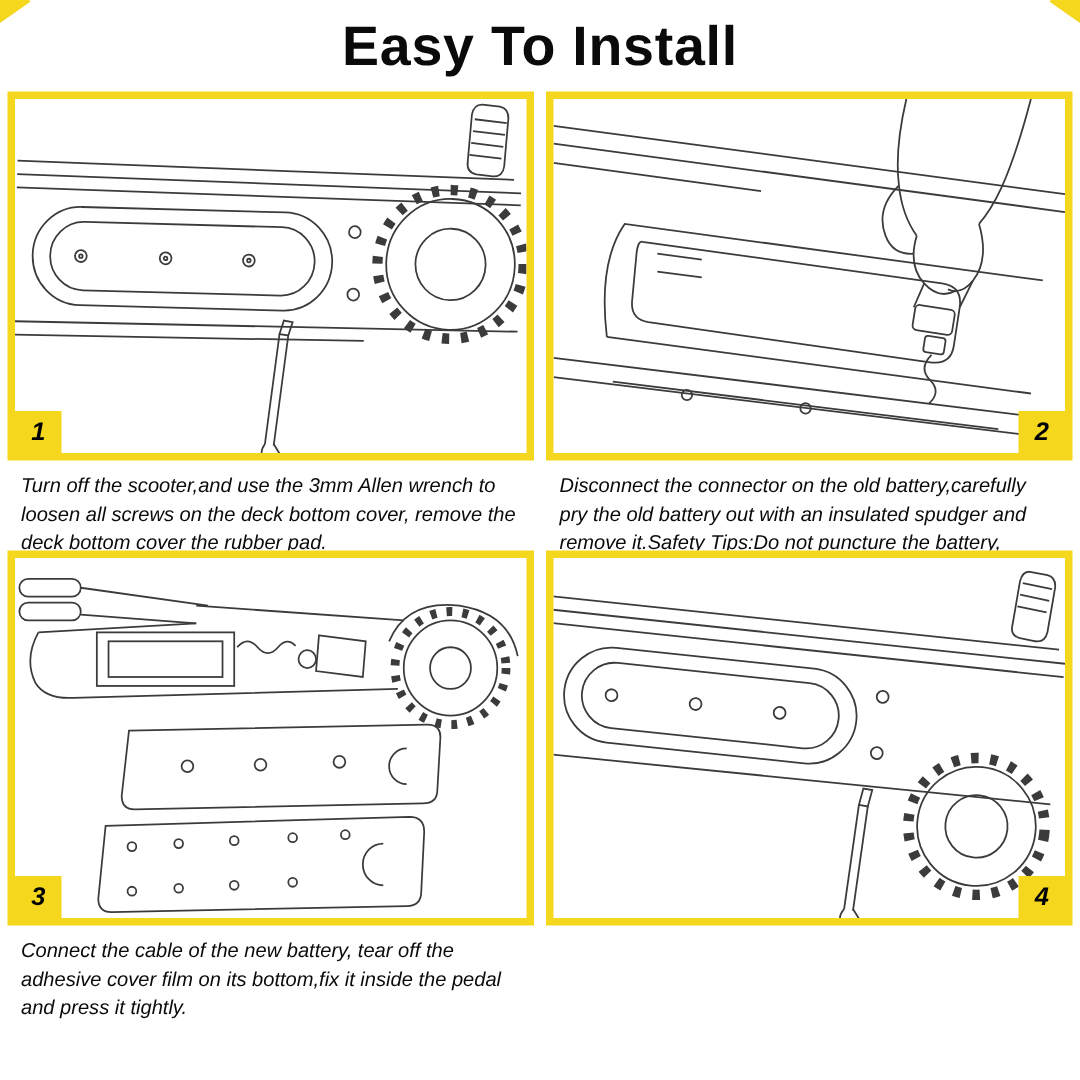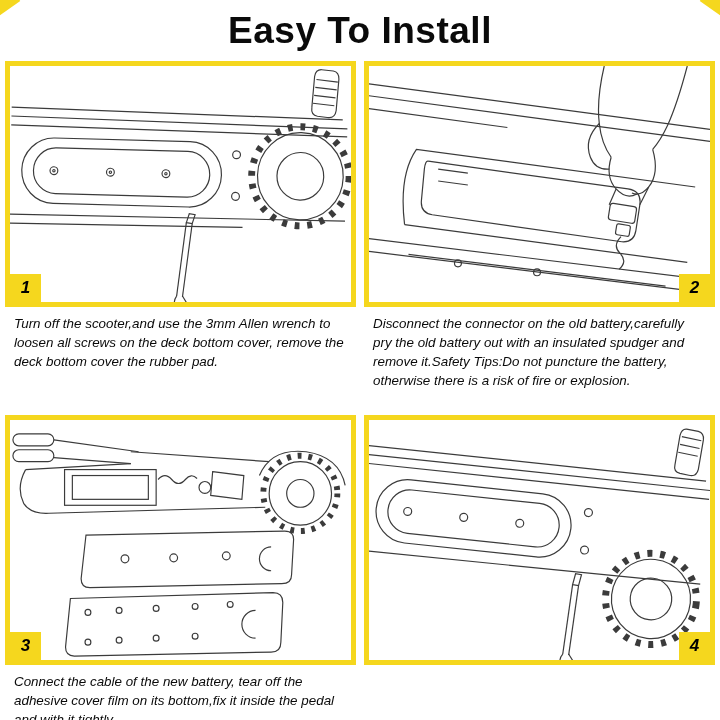--- a/index.html
+++ b/index.html
@@ -34,21 +34,21 @@
   .badge {
     position:absolute; bottom:0; width:31px; height:28px;
     background:var(--yellow); color:#000;
     font-weight:700; font-style:italic; font-size:17px;
     display:flex; align-items:center; justify-content:center;
   }
   .badge-left { left:0; }
   .badge-right { right:0; }
   .caption {
     font-size:13.4px; font-style:italic; font-weight:500;
-    line-height:1.42; padding:7px 9px 4px; height:108px;
+    line-height:1.42; padding:7px 9px 4px; height:60px;
   }
   .row2 .caption { height:68px; }
   .cap-left { text-align:left; }
   .cap-center { text-align:left; }
 </style>
 </head>
 <body>
 
 <div class="corner-sliver sliver-left"></div>
 <div class="corner-sliver sliver-right"></div>
@@ -161,21 +161,21 @@
               <circle cx="226" cy="186" r="3"></circle>
             <circle cx="80" cy="224" r="3"></circle>
               <circle cx="112" cy="222" r="3"></circle>
               <circle cx="150" cy="220" r="3"></circle>
               <circle cx="190" cy="218" r="3"></circle>
             <path d="M252 192 a14 14 0 0 0 0 28"></path>
           </g>
         </svg>
         <div class="badge badge-left">3</div>
       </div>
-      <p class="caption cap-left">Connect the cable of the new battery, tear off the adhesive cover film on its bottom,fix it inside the pedal and with it tightly.</p>
+      <p class="caption cap-left">Connect the cable of the new battery, tear off the adhesive cover film on its bottom,fix it inside the pedal and press it tightly.</p>
     </section>
 
     <section class="step row2">
       <div class="frame">
         <svg class="illus" viewBox="0 0 345 242" preserveAspectRatio="none">
           <g stroke="#3b3b3b" stroke-width="1.2" fill="none">
             <g transform="rotate(6 170 110)">
               <path d="M310 -6 l12 1 q6 1 6 8 l-2 30 q-1 8 -9 7 l-9 -1 q-7 -1 -6 -8 l2 -30 q1 -7 6 -7 z"></path>
               <path d="M306 2 l20 2 M305 10 l20 2 M304 18 l20 2"></path>
               <path d="M-10 44 L335 44"></path>

